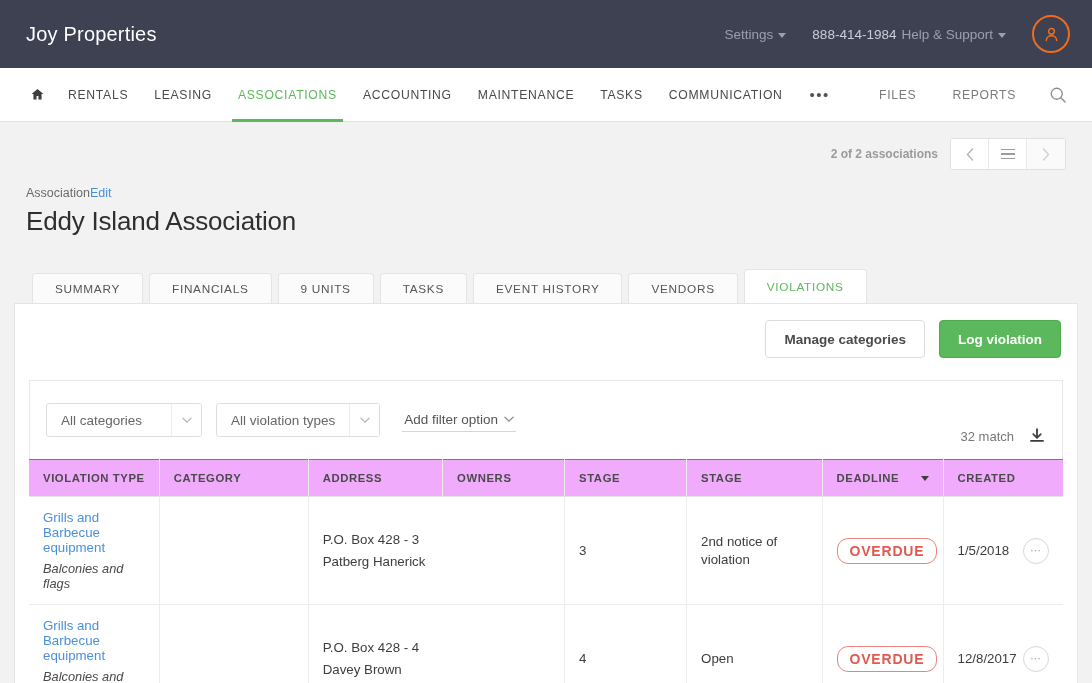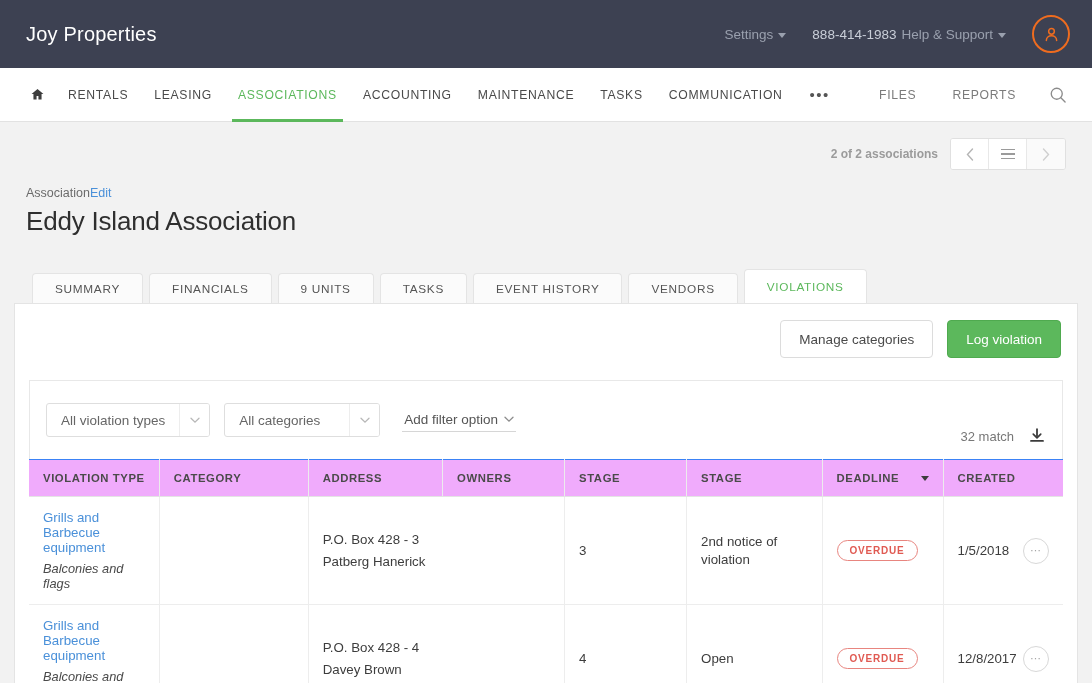--- a/index.html
+++ b/index.html
@@ -196,20 +196,21 @@
     display: flex; justify-content: flex-end; gap: 14px;
     padding: 16px 16px 0 16px;
   }
   .btn {
     font-family: inherit;
     font-size: 13.5px;
     border-radius: 4px;
     cursor: pointer;
     height: 38px;
     padding: 0 18px;
+    font-weight: bold;
   }
   .btn-default {
     background: #ffffff;
     border: 1px solid #dcdcdc;
     color: #4a4a4a;
   }
   .btn-primary {
     background: #5cb85c;
     border: 1px solid #4faa4f;
     color: #ffffff;
@@ -302,21 +303,21 @@
   .vtype { color: #4a90d9; font-size: 13.3px; cursor: pointer; }
   .vcat { font-style: italic; font-size: 12.8px; color: #4a4a4a; margin-top: 6px; }
   .addr-line { font-size: 13.3px; color: #3d3d3d; }
   .addr-line + .addr-line { margin-top: 7px; }
   .stage { line-height: 1.35; }
   .badge {
     display: inline-block;
     border: 1px solid #e8857f;
     color: #e05a52;
     border-radius: 11px;
-    font-size: 10px;
+    font-size: 14px;
     font-weight: 700;
     letter-spacing: .8px;
     padding: 4px 12px;
     white-space: nowrap;
   }
   .rowmenu {
     width: 26px; height: 26px;
     border: 1px solid #d8d8d8;
     border-radius: 50%;
     display: flex; align-items: center; justify-content: center;
@@ -341,21 +342,21 @@
 <body>
 
 <div class="topbar">
   <div class="brand">Joy Properties</div>
   <div class="topbar-right">
     <div class="top-link">
       <span>Settings</span>
       <i class="caret-down"></i>
     </div>
     <div class="top-link">
-      <span class="phone">888-414-1983</span>
+      <span class="phone">888-414-1984</span>
       <span>Help &amp; Support</span>
       <i class="caret-down"></i>
     </div>
     <div class="avatar">
       <svg width="19" height="19" viewBox="0 0 24 24">
         <circle cx="12" cy="8" r="3.6" fill="none" stroke="#ef6c1f" stroke-width="1.9"></circle>
         <path d="M5.5 19.5c0-3.6 2.9-6 6.5-6s6.5 2.4 6.5 6" fill="none" stroke="#ef6c1f" stroke-width="1.9" stroke-linecap="round"></path>
       </svg>
     </div>
   </div>
@@ -434,30 +435,30 @@
 </div>
 
 <div class="card">
 
   <div class="card-actions">
     <button class="btn btn-default">Manage categories</button>
     <button class="btn btn-primary">Log violation</button>
   </div>
 
   <div class="filterbar">
-    <div class="select sel-type">
-      <span class="val">All violation types</span>
+    <div class="select sel-cat">
+      <span class="val">All categories</span>
       <span class="arrow">
         <svg width="10" height="7" viewBox="0 0 10 7">
             <path d="M1 1.2L5 5.2 9 1.2" fill="none" stroke="#b8b8b8" stroke-width="1.3" stroke-linecap="round"></path>
           </svg>
       </span>
     </div>
-    <div class="select sel-cat">
-      <span class="val">All categories</span>
+    <div class="select sel-type">
+      <span class="val">All violation types</span>
       <span class="arrow">
         <svg width="10" height="7" viewBox="0 0 10 7">
             <path d="M1 1.2L5 5.2 9 1.2" fill="none" stroke="#b8b8b8" stroke-width="1.3" stroke-linecap="round"></path>
           </svg>
       </span>
     </div>
     <div class="addfilter">
       <span>Add filter option</span>
       <svg width="10" height="7" viewBox="0 0 10 7">
           <path d="M1 1.2L5 5.2 9 1.2" fill="none" stroke="#8d8d8d" stroke-width="1.3" stroke-linecap="round"></path>

